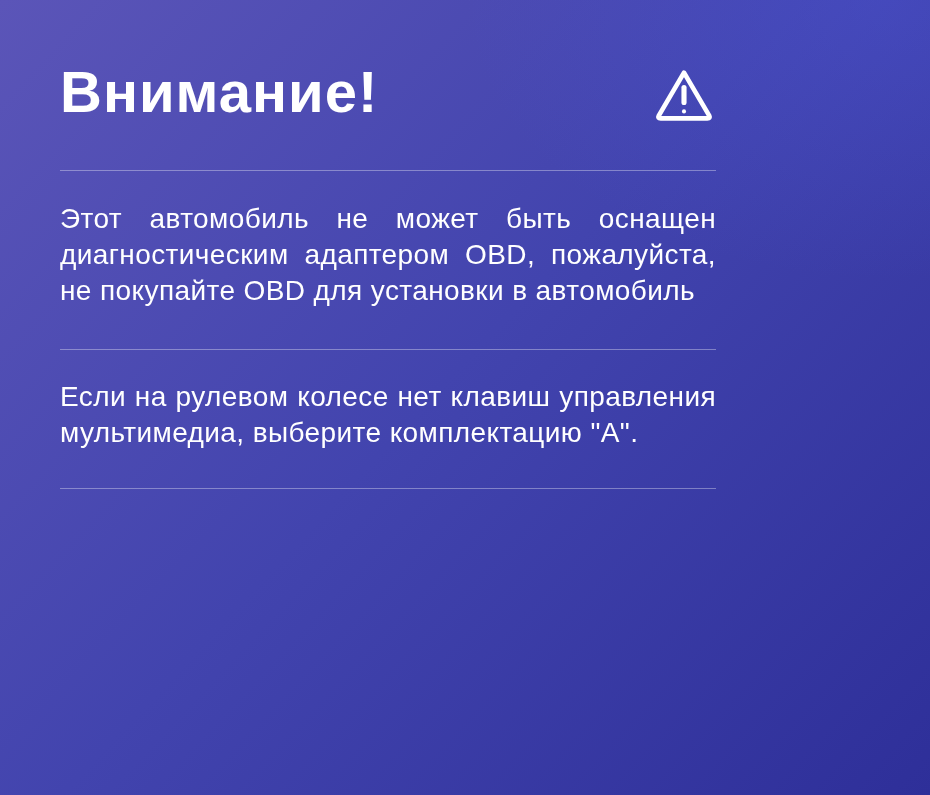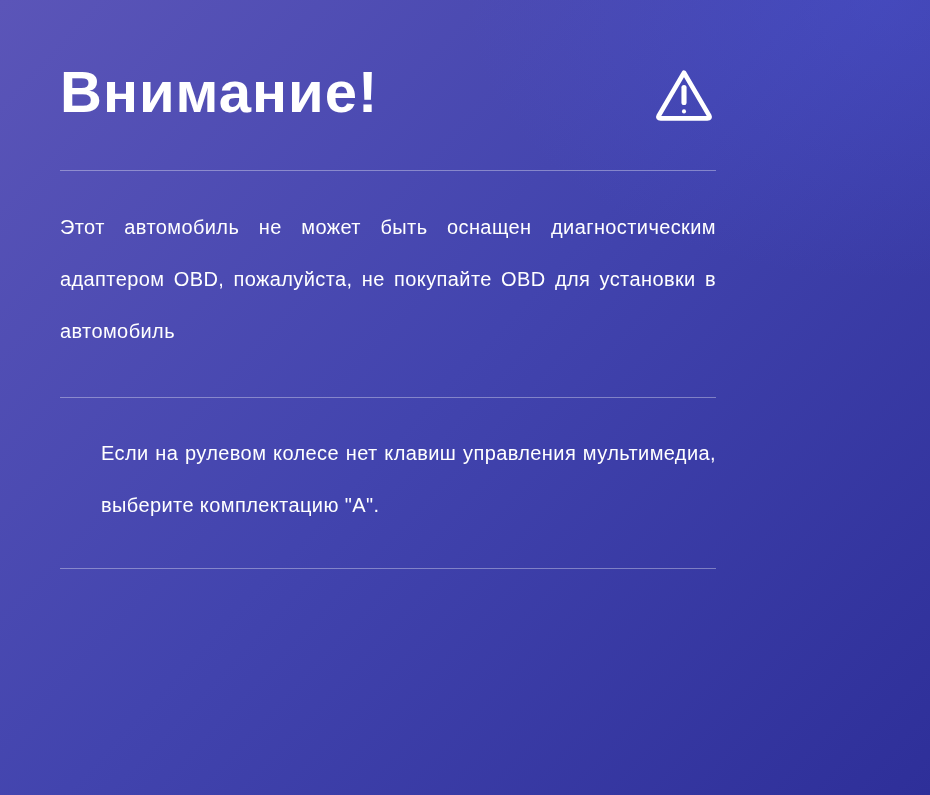--- a/index.html
+++ b/index.html
@@ -48,28 +48,28 @@
   .divider {
     height: 1px;
     width: 100%;
     background: var(--divider);
     border: none;
   }
   .divider-1 { margin-top: 46px; }
   .divider-2 { margin-top: 40px; }
   .divider-3 { margin-top: 37px; }
   .para {
-    font-size: 20px;
-    line-height: 52px;
+    font-size: 28px;
+    line-height: 36px;
     letter-spacing: 0.4px;
     text-align: justify;
     color: var(--text);
   }
   .para-1 { margin-top: 30px; }
-  .para-2 { margin-top: 29px; margin-left: 41px; }
+  .para-2 { margin-top: 29px; }
   .para-3 { margin-top: 30px; }
 </style>
 </head>
 <body>
 
 <div class="page">
 
   <div class="header">
     <div class="title">Внимание!</div>
     <span class="warn-icon">

